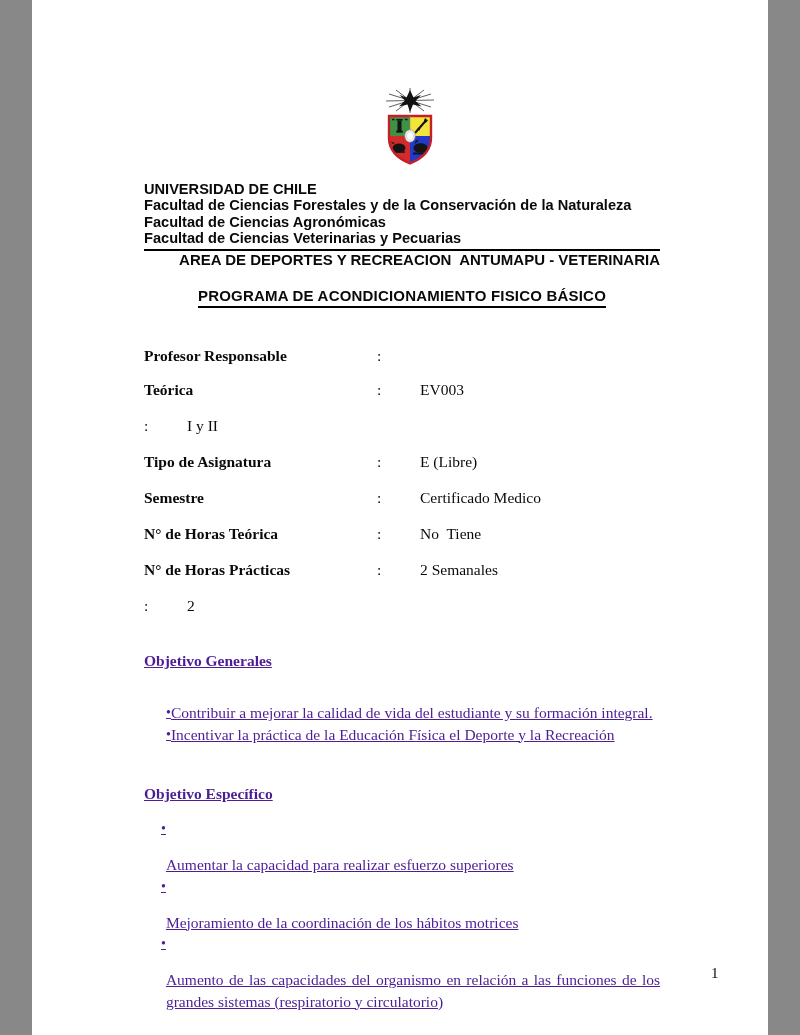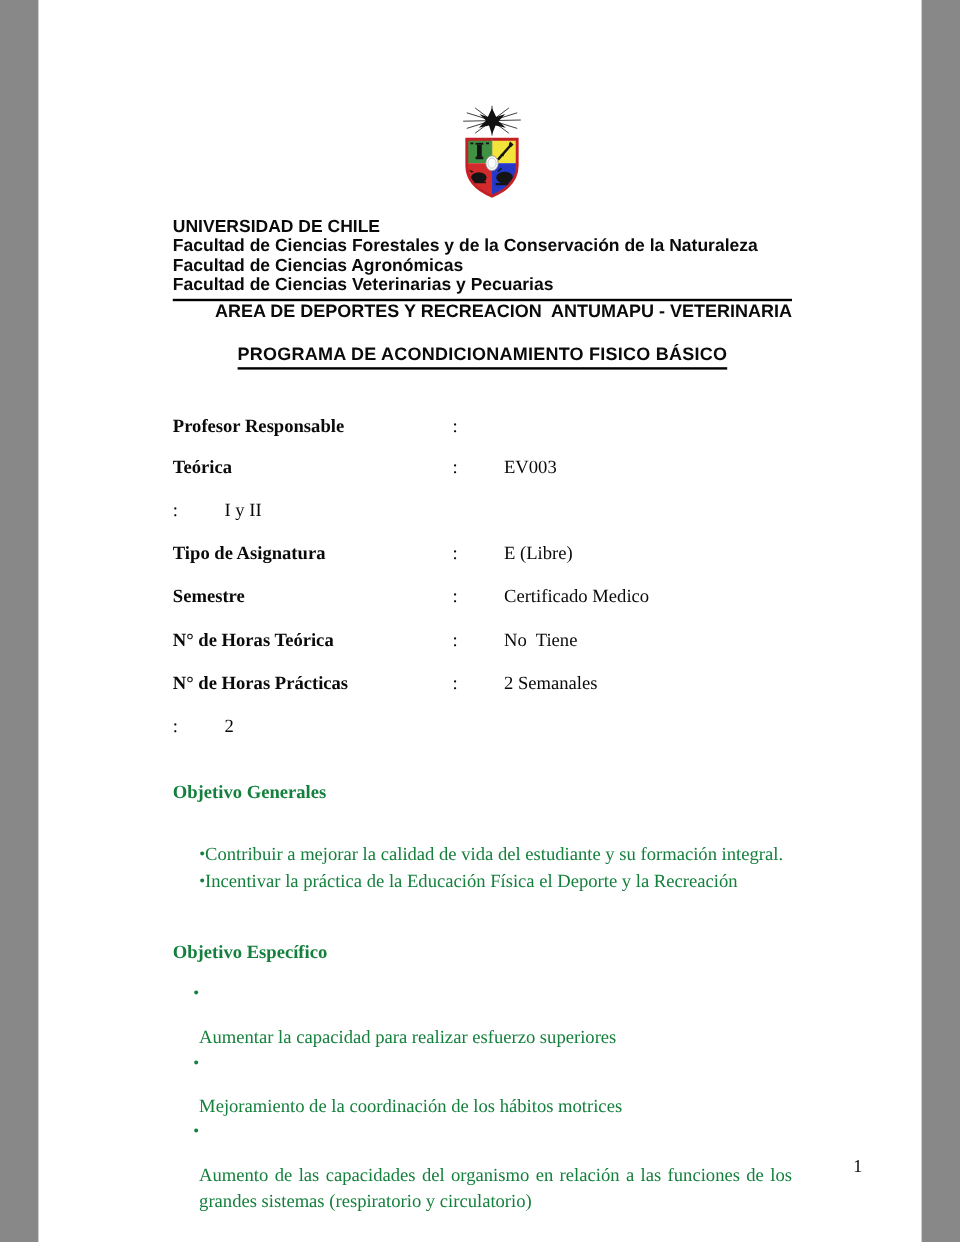--- a/index.html
+++ b/index.html
@@ -52,21 +52,21 @@
     line-height: 21px;
     color: #0a0a0a;
   }
   .field-row { display: flex; margin-bottom: 15px; }
   .field-row.professor { margin-bottom: 13px; }
   .field-label { flex: 0 0 233px; font-weight: bold; }
   .field-colon { flex: 0 0 43px; }
   .field-value { white-space: pre; }
 
   
-  .section { font-family: "Liberation Serif", serif; font-size: 15.5px; color: #15803d; }
+  .section { font-family: "Liberation Serif", serif; font-size: 15.5px; color: #4c1d95; text-decoration: underline; }
   .section-heading { font-weight: bold; line-height: 21px; }
   .section-generales { margin-top: 34px; }
   .section-generales .bullets { margin-top: 31px; }
   .section-especifico { margin-top: 38px; }
   .section-especifico .bullets { margin-top: 14px; }
   .bullet { display: flex; line-height: 21.5px; }
   .list-1 .dot { flex: 0 0 26px; padding-left: 22px; }
   .list-1 .bullet-text { width: 529px; }
   .list-2 .dot { flex: 0 0 18px; padding-left: 17px; }
   .list-2 .bullet-text { width: 543px; text-align: justify; margin-top: 36px; }

